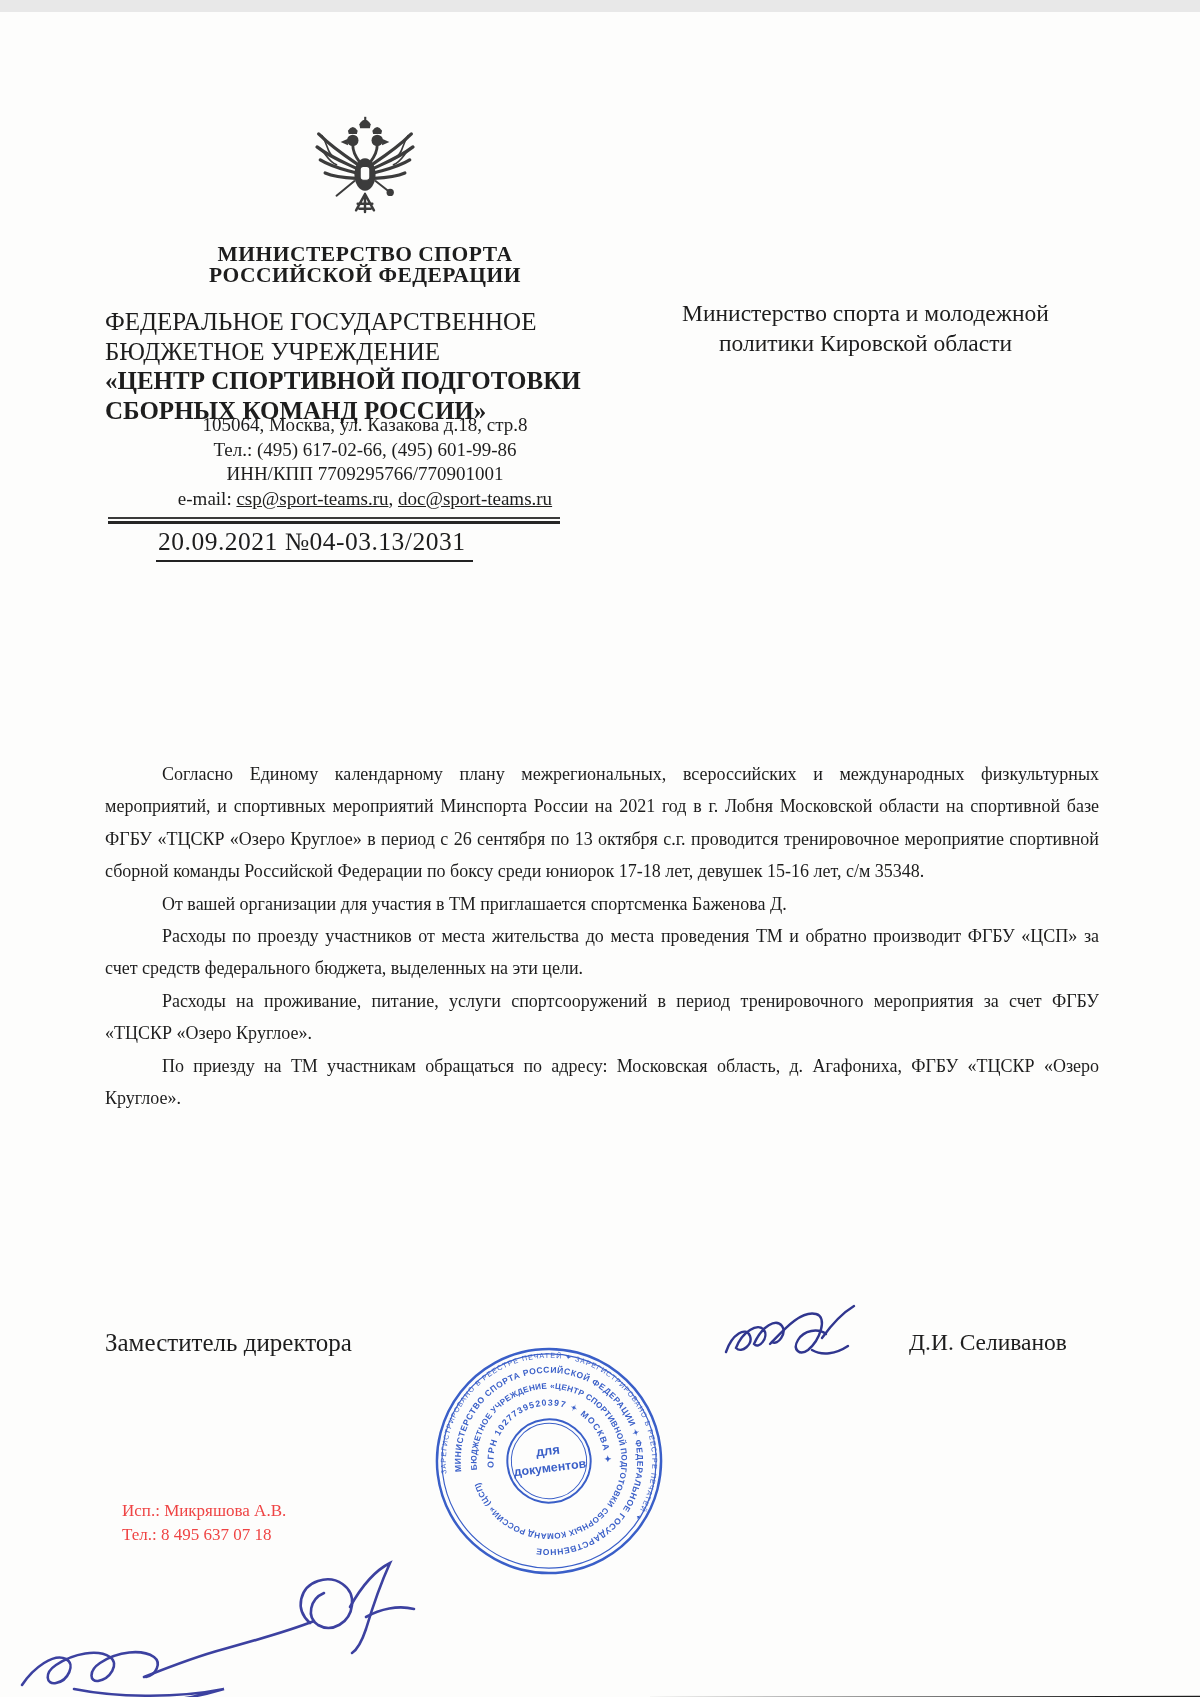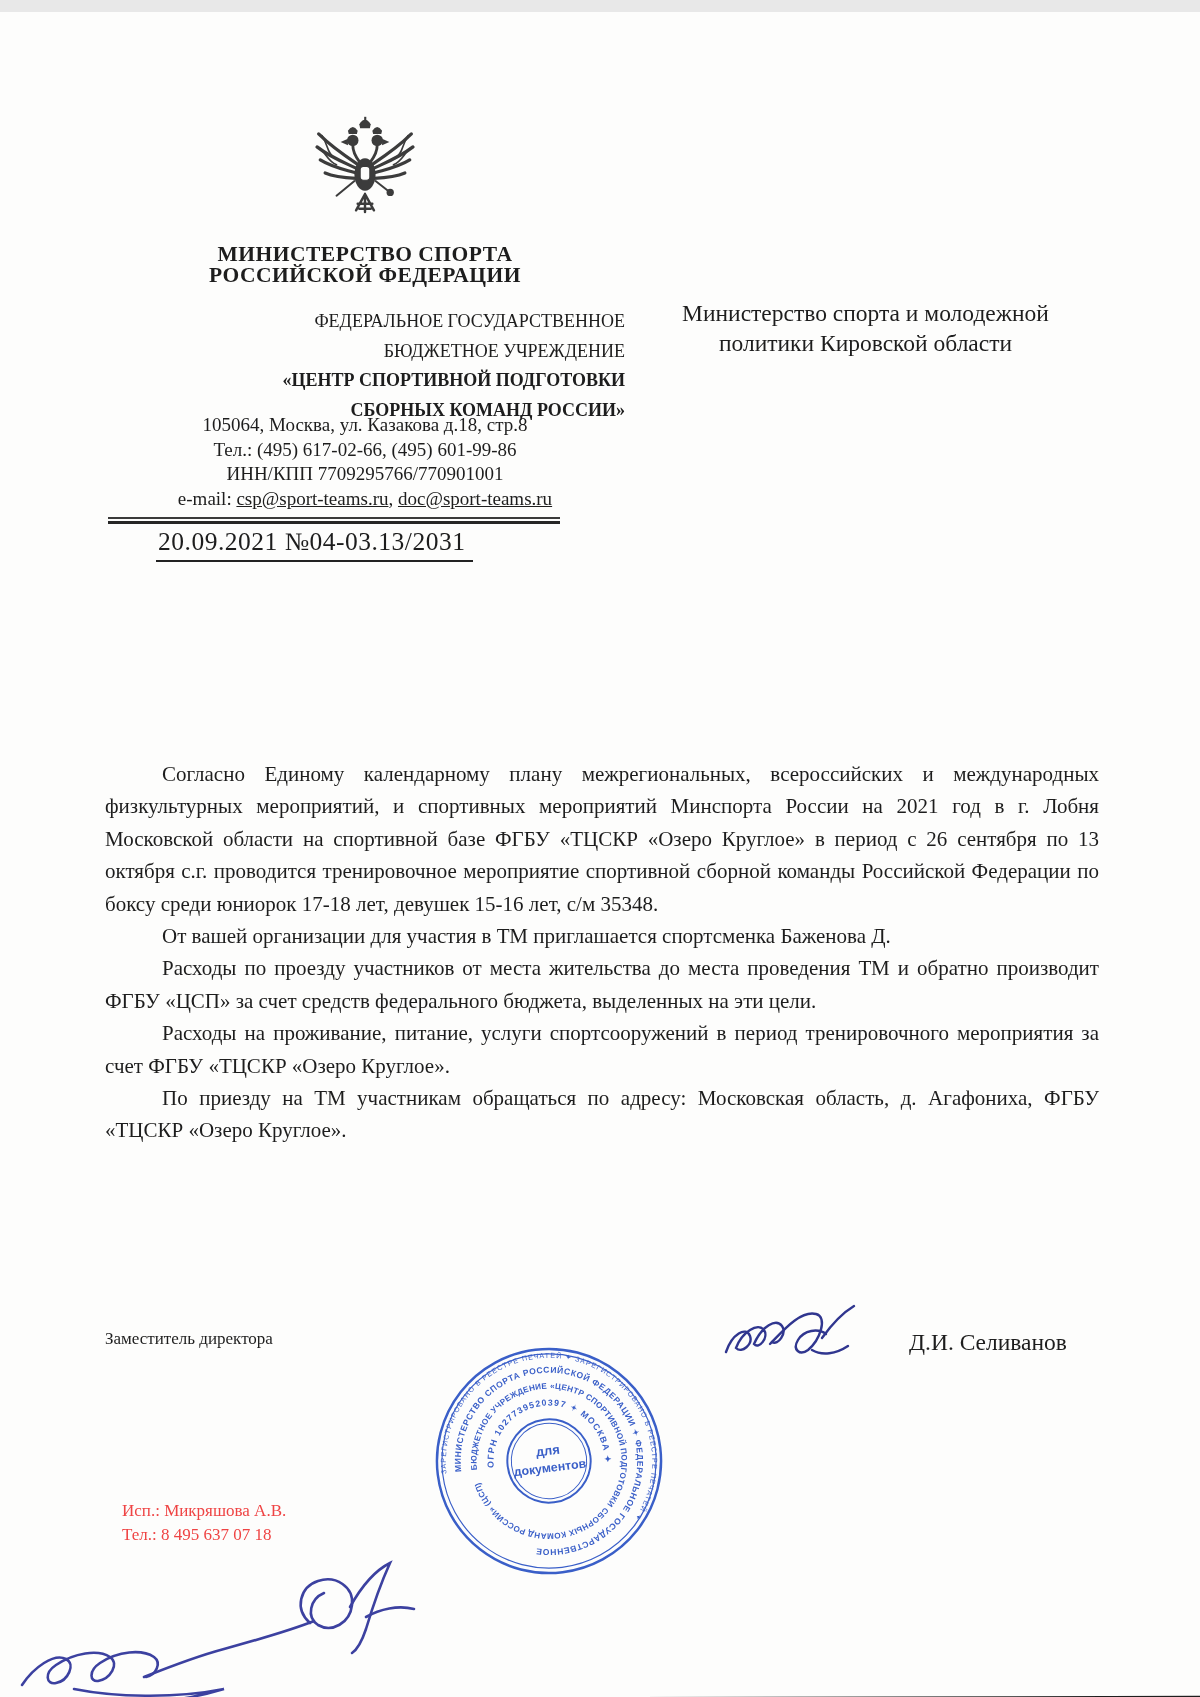--- a/index.html
+++ b/index.html
@@ -18,21 +18,21 @@
 
   
   .emblem { left: 303px; top: 104px; width: 124px; height: 122px; }
   .ministry {
     left: 110px; top: 232px; width: 510px;
     text-align: center; font-weight: bold;
     font-size: 21.5px; line-height: 21px; letter-spacing: 0.5px;
   }
   .org {
     left: 105px; top: 295px; width: 520px;
-    text-align: right; font-size: 18px; line-height: 29.5px;
+    text-align: left; font-size: 25px; line-height: 29.5px;
   }
   .org .b { font-weight: bold; }
   .addr {
     left: 105px; top: 401px; width: 520px;
     text-align: center; font-size: 19px; line-height: 24.5px;
   }
   .addr a, .u { color: #1d1d1d; text-decoration: underline; }
   .rule2 {
     left: 108px; top: 505px; width: 452px; height: 7px;
     border-top: 2px solid #3a3a3a; border-bottom: 3px solid #262626;
@@ -46,28 +46,28 @@
 
   
   .recipient {
     left: 628px; top: 286px; width: 475px;
     text-align: center; font-size: 23.5px; line-height: 30px;
   }
 
   
   .body-text {
     left: 105px; top: 746px; width: 994px;
-    font-size: 21px; line-height: 32.4px;
+    font-size: 18px; line-height: 32.4px;
     text-align: justify;
   }
   .body-text p { text-indent: 57px; text-align: justify; }
   .body-text p:after { content: ""; display: inline-block; width: 0; }
 
   
-  .sig-position { left: 105px; top: 1317px; font-size: 17px; text-align: right; }
+  .sig-position { left: 105px; top: 1317px; font-size: 25px; text-align: right; }
   .sig-name     { left: 909px; top: 1317px; font-size: 23.5px; width: 230px; }
 
   
   .stamp { left: 430px; top: 1330px; width: 238px; height: 238px; transform: rotate(-7deg); opacity: 0.92; }
 
   
   .sign-small { left: 712px; top: 1292px; width: 170px; height: 85px; }
   .sign-big   { left: 14px;  top: 1545px; width: 440px; height: 150px; }
 
   

